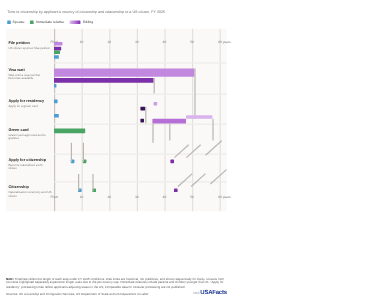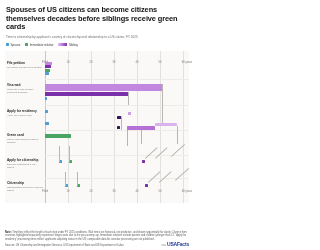--- a/index.html
+++ b/index.html
@@ -94,21 +94,20 @@
     display:flex;align-items:baseline;gap:1px;
   }
   .brand-mark{font-size:3.4px;color:#9aa0a6;letter-spacing:-.2px;}
   .brand-name{font-size:5px;font-weight:700;color:#1f3a93;letter-spacing:-.2px;}
 </style>
 </head>
 <body>
 
 <div class="page">
 
-  <div class="title">Spouses of US citizens can become citizens themselves decades before siblings receive green cards</div>
   <div class="subtitle">Time to citizenship by applicant's country of citizenship and relationship to a US citizen, FY 2025</div>
 
   <div class="legend">
     <div class="lg-item">
       <span class="lg-swatch" style="background:#4e9ed4"></span>
       <span class="lg-label">Spouse</span>
     </div>
     <div class="lg-item">
       <span class="lg-swatch" style="background:#4aa564"></span>
       <span class="lg-label">Immediate relative</span>

